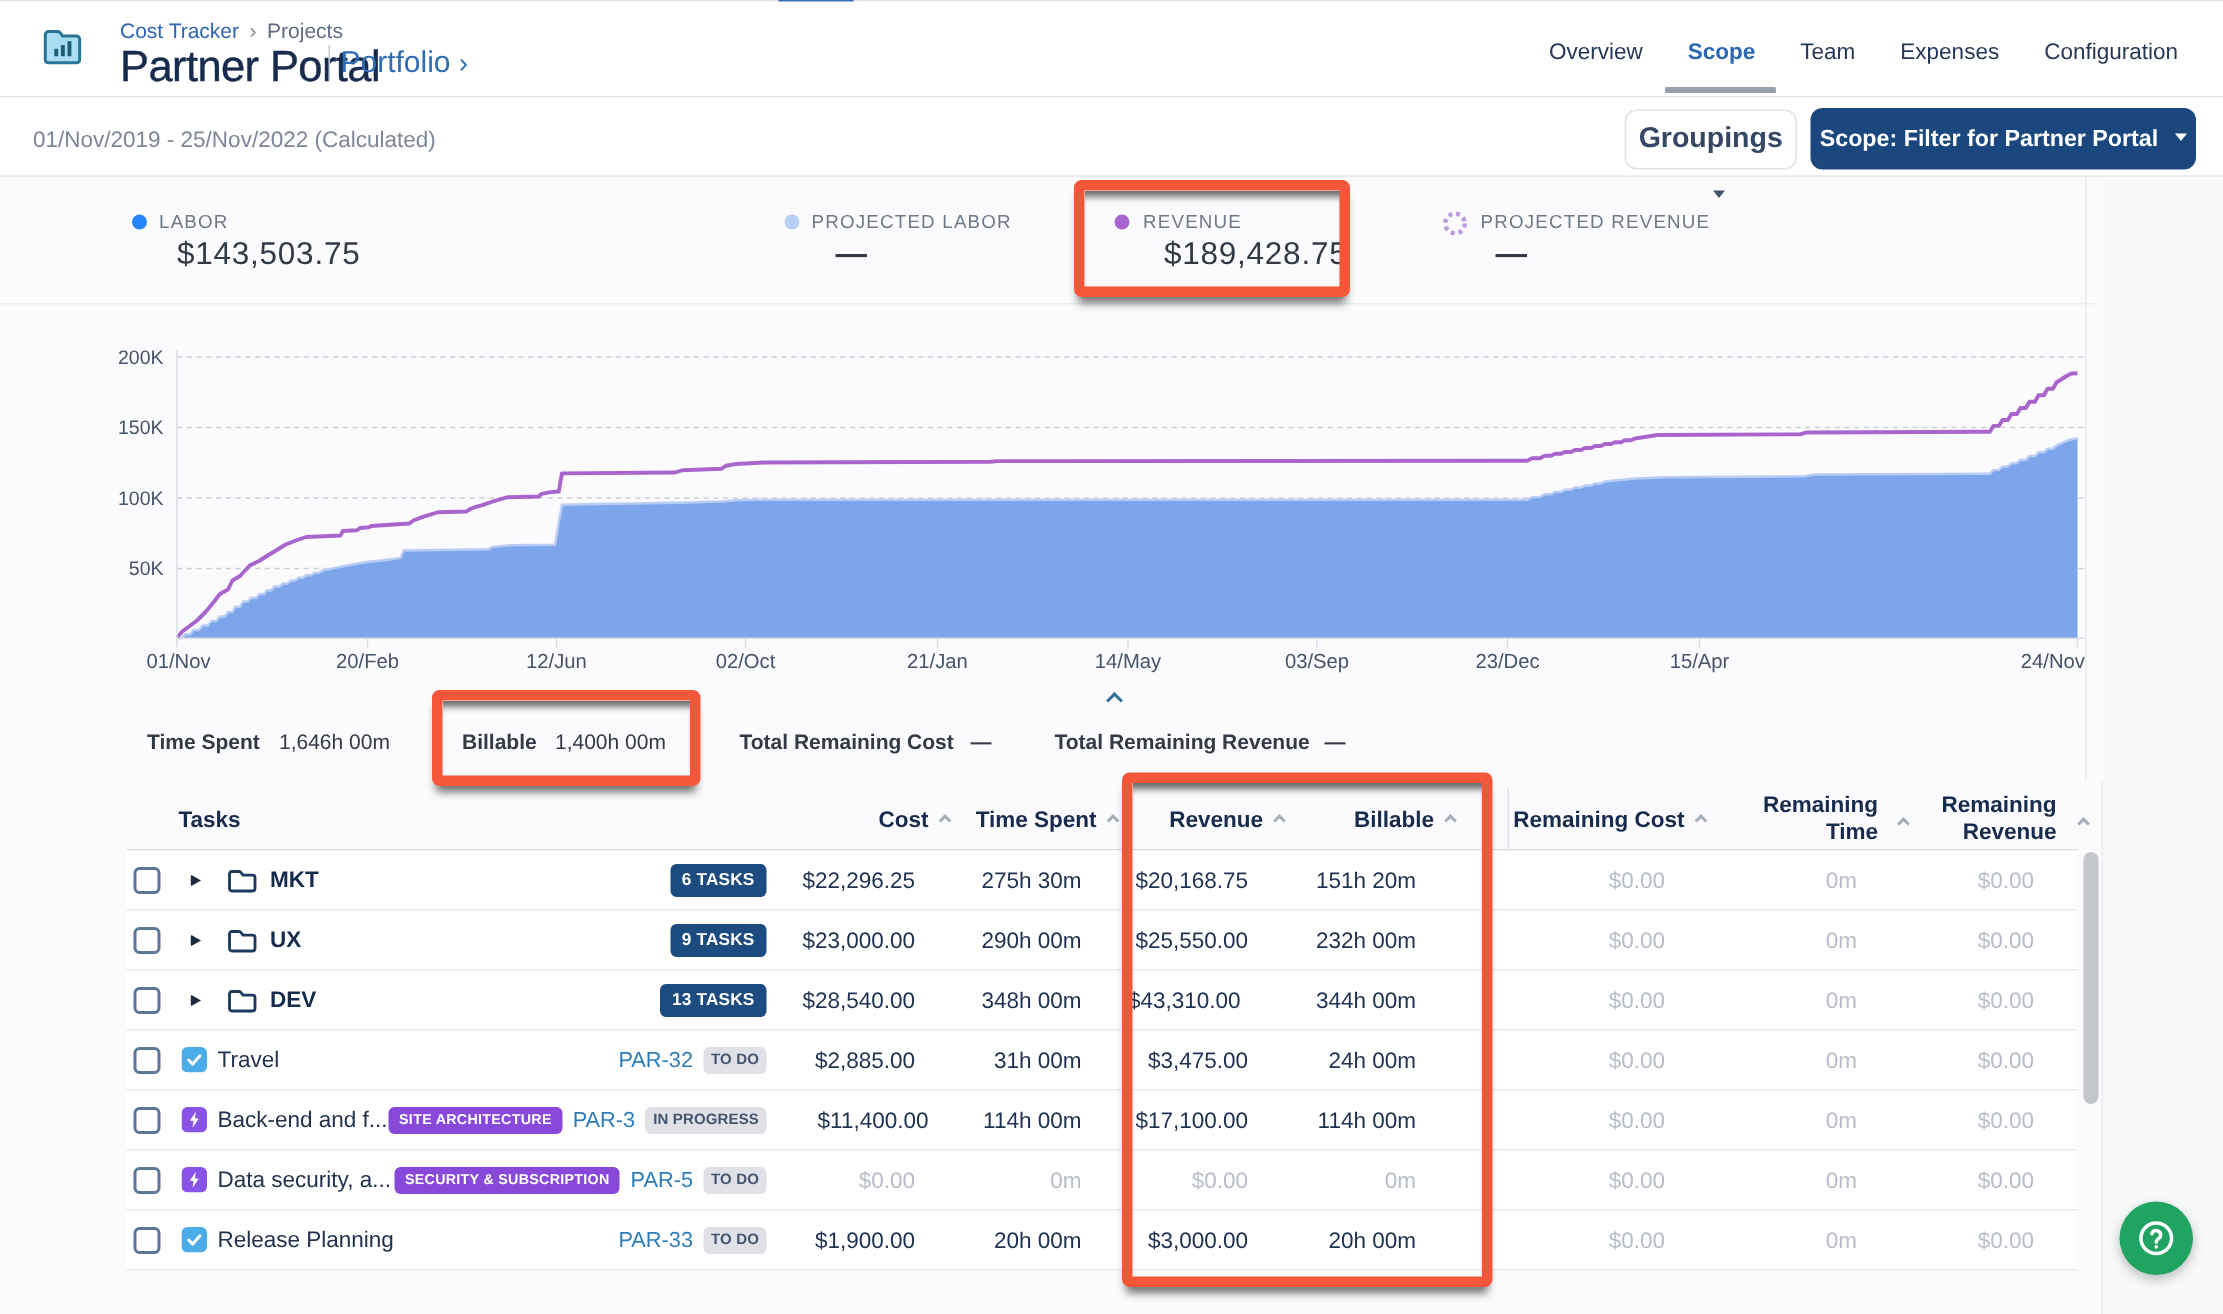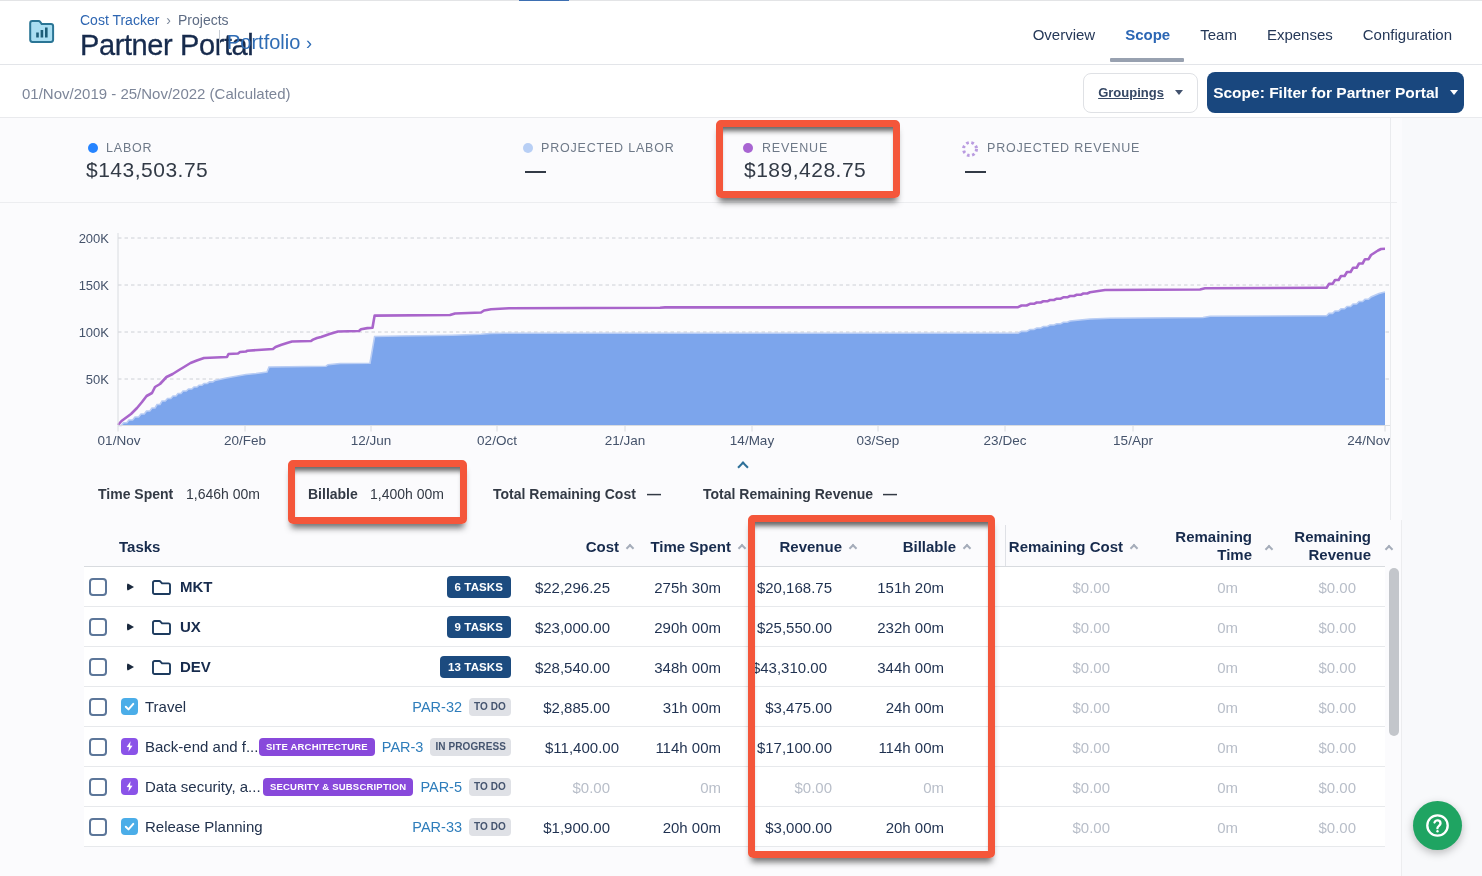--- a/index.html
+++ b/index.html
@@ -20,29 +20,29 @@
   .titlebar { position:absolute; left:219px; top:30px; width:1px; height:24px; background:#c6ccd4; }
   .portfolio { position:absolute; left:227px; top:31px; font-size:20px; color:#2e6cb5; }
   .tabs { position:absolute; top:26px; right:30px; font-size:15px; color:#253858; }
   .tabs span { margin-left:30px; }
   .tabs .active { color:#2b66b4; font-weight:bold; }
   .tabunderline { position:absolute; left:1110px; top:58px; width:74px; height:4px; background:#98a1b0; border-radius:1px; }
 
   
   .toolbar { position:absolute; left:0; top:65px; width:1482px; height:53px; background:#ffffff; border-bottom:1px solid #e6e7eb; }
   .daterange { position:absolute; left:22px; top:85px; font-size:15px; color:#7d8699; }
-  .btn-group { position:absolute; left:1083px; top:73px; width:115px; height:40px; background:#ffffff; border:1px solid #dfe1e5; border-radius:8px; font-size:13px; font-weight:bold; color:#354764; line-height:38px; text-align:center;text-decoration:underline; }
+  .btn-group { position:absolute; left:1083px; top:73px; width:115px; height:40px; background:#ffffff; border:1px solid #dfe1e5; border-radius:8px; font-size:19px; font-weight:bold; color:#354764; line-height:38px; text-align:center; }
   .btn-scope { position:absolute; left:1207px; top:72px; width:257px; height:41px; background:#19477e; border-radius:8px; font-size:15.5px; font-weight:bold; color:#ffffff; line-height:41px; text-align:center; }
   .caret-dn { display:inline-block; width:0; height:0; border-left:4.5px solid transparent; border-right:4.5px solid transparent; border-top:5.5px solid currentColor; vertical-align:middle; margin-left:11px; margin-top:-2px; }
 
   
   .statline { position:absolute; left:0; top:117px; width:1482px; height:1px; background:#e9eaed; }
   .statline2 { position:absolute; left:0; top:202px; width:1397px; height:1px; background:#ecedf0; }
   .stat-label { position:absolute; top:141px; font-size:12.5px; color:#6e7988; letter-spacing:0.8px; }
-  .stat-value { position:absolute; top:158px; font-size:21px; color:#323a46; letter-spacing:0.5px; }
+  .stat-value { position:absolute; top:158px; font-size:21px; color:#323a46; letter-spacing:0.5px;margin-left:32px; }
   .dot { position:absolute; top:143px; width:10px; height:10px; border-radius:50%; }
 
   
   .sum-label { position:absolute; top:486px; font-size:14px; font-weight:bold; color:#333a45; }
   .sum-value { position:absolute; top:486px; font-size:14px; color:#333a45; }
   .chev-up { position:absolute; left:739px; top:462.5px; width:8px; height:8px; border:solid #2e7099; border-width:2.4px 2.4px 0 0; transform:rotate(-45deg); }
 
   .rcluster { position:absolute; right:874px; top:0; height:40px; display:flex; align-items:center; gap:7px; }
   .badge { height:22px; line-height:22px; background:#1c4b7f; border-radius:4px; color:#fff; font-size:11.5px; font-weight:bold; padding:0 8px; letter-spacing:0.1px; }
   

